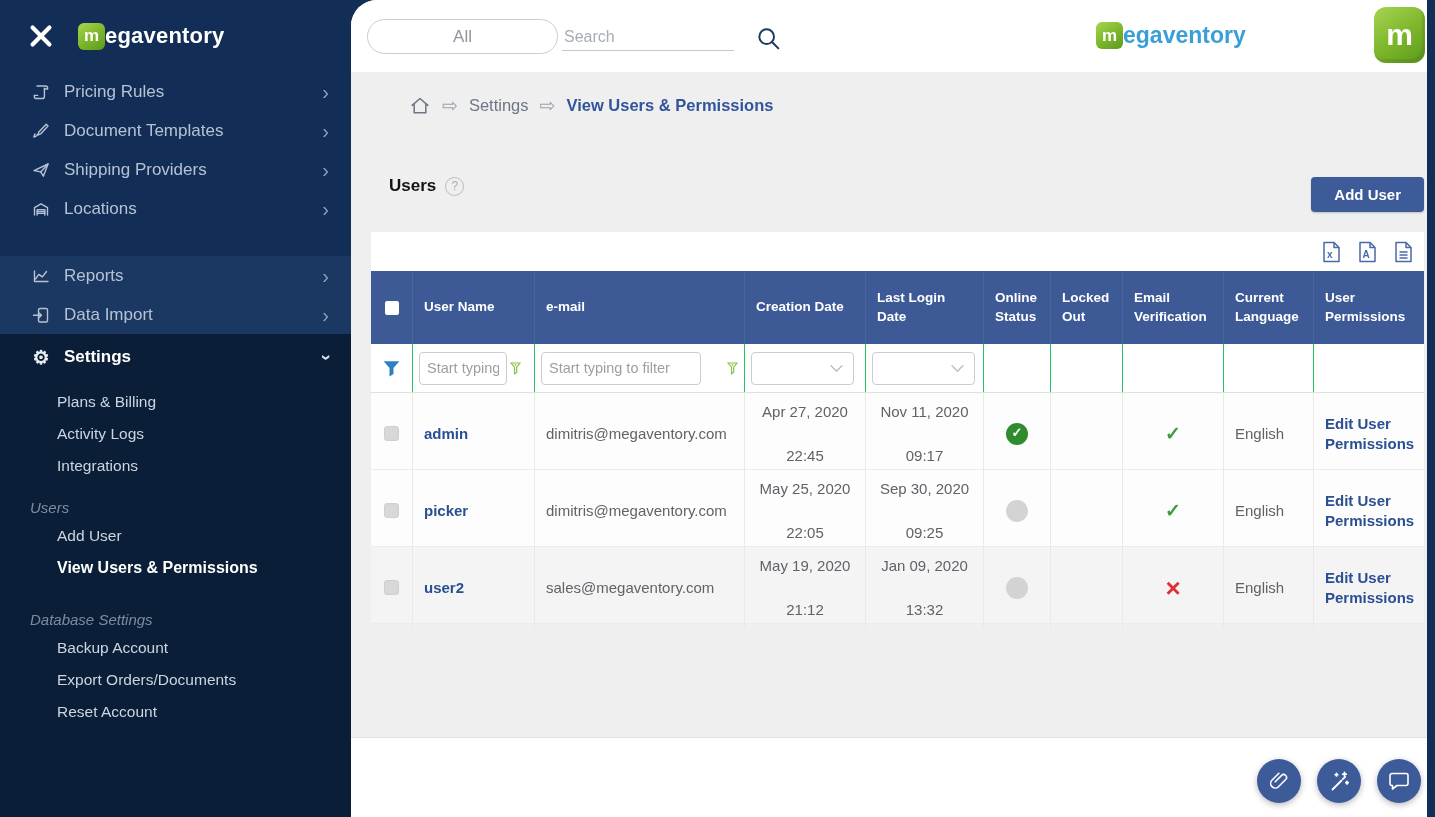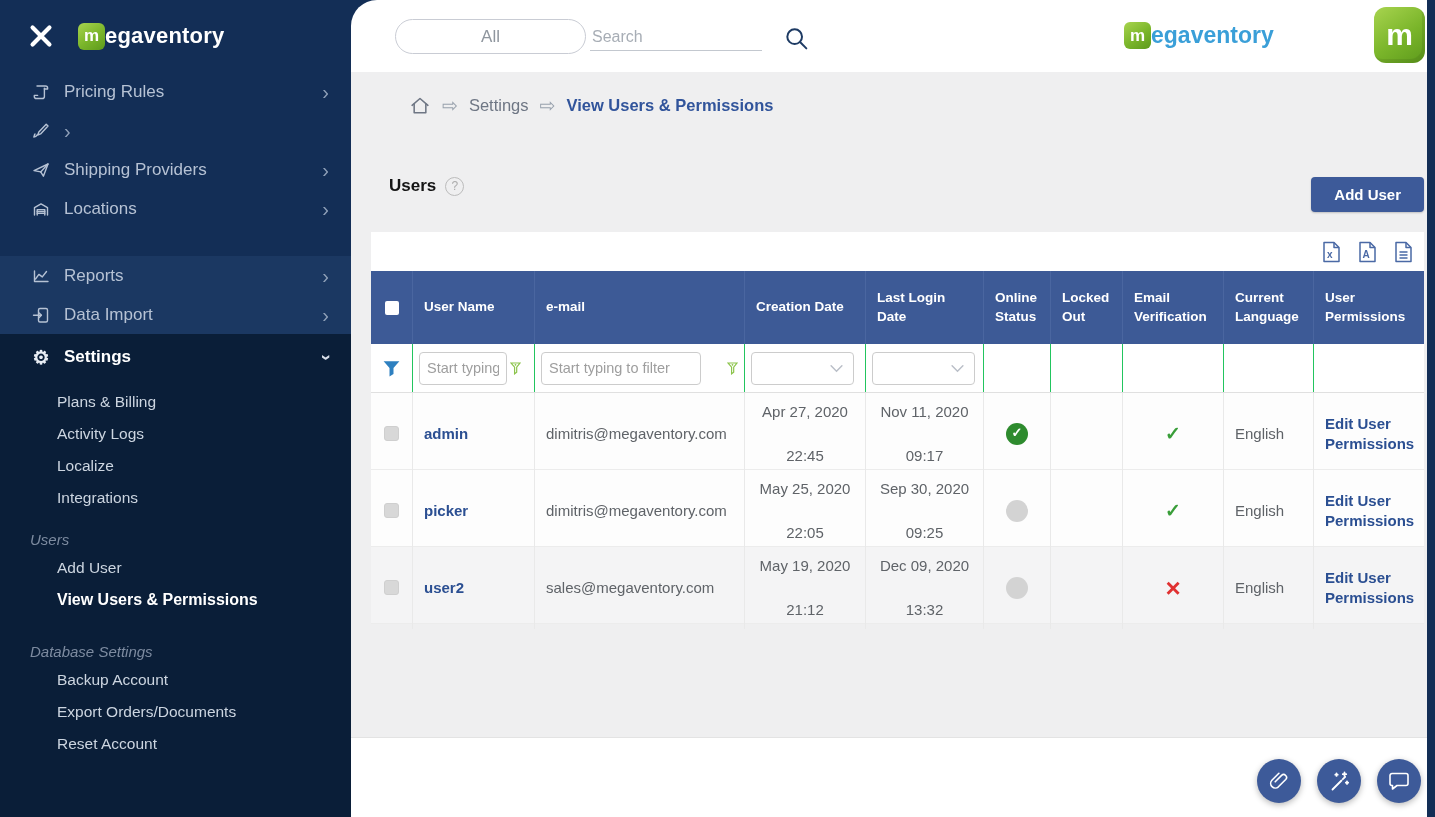--- a/index.html
+++ b/index.html
@@ -25,21 +25,21 @@
   .sb-settings { height:46px; display:flex; align-items:center; padding:0 22px 0 30px; color:#fff; font-size:17px; font-weight:bold; cursor:pointer; }
   .sb-settings .sb-ic { color:#e8edf4; font-size:19px; }
   .sb-chev-down { display:inline-block; transform:rotate(90deg); color:#d8dee8; font-size:18px; }
   .sb-sub { margin-top:6px; }
   .sb-sub-item { height:32px; display:flex; align-items:center; padding-left:57px; color:#ccd5e0; font-size:15.5px; cursor:pointer; }
   .sb-sub-item.active { color:#fff; font-weight:bold; font-size:16px; }
   .sb-section { height:26px; display:flex; align-items:center; padding-left:30px; color:#7d8ba0; font-size:15px; font-style:italic; margin-top:12px; }
   .sb-section.db { margin-top:22px; }
 
   
-  .main { position:absolute; left:351px; top:0; width:1076px; height:817px; background:#fff; border-top-left-radius:26px; overflow:hidden;padding-left:28px; }
+  .main { position:absolute; left:351px; top:0; width:1076px; height:817px; background:#fff; border-top-left-radius:26px; overflow:hidden; }
   .topbar { position:relative; height:72px; background:#fff; }
   .all-pill { position:absolute; left:16px; top:19px; width:191px; height:35px; border:1px solid #c9ccd4; border-radius:18px; display:flex; align-items:center; justify-content:center; color:#8f969e; font-size:17px; background:#fff; cursor:pointer; }
   .search-input { position:absolute; left:211px; top:24px; width:172px; border:none; border-bottom:1px solid #c3c8cf; font-size:16px; color:#444; padding:4px 2px; outline:none; background:transparent; font-family:"Liberation Sans",sans-serif; }
   .search-input::placeholder { color:#a7adb5; }
   .search-btn { position:absolute; left:404px; top:25px; width:28px; height:28px; cursor:pointer; }
   .brand-center { position:absolute; left:745px; top:22px; display:flex; align-items:center; }
   .brand-text { color:#3a9fd8; font-size:23px; font-weight:bold; }
   .corner-cube { position:absolute; right:2px; top:7px; width:51px; height:56px; font-size:30px; border-radius:12px; box-shadow:inset -3px -4px 0 rgba(0,0,0,0.08); cursor:pointer; }
 
   .content { position:absolute; top:72px; left:0; width:1084px; height:665px; background:#efeff0; }
@@ -126,20 +126,21 @@
         <span class="sb-label">Pricing Rules</span>
         <span class="sb-chev">›</span>
       </div>
       <div class="sb-item">
         <span class="sb-ic">
           <svg viewBox="0 0 20 20" width="20" height="20" fill="none" stroke="currentColor" stroke-width="1.4" stroke-linecap="round" stroke-linejoin="round">
               <path d="M15.2 3.2l1.8 1.8-7.4 7.9-2.9 1.1 1.1-2.9z"></path>
               <path d="M6.2 13.8c-.8 1.5-1.9 2-3.4 2.2.6-1 .4-2.1 1.2-2.9"></path>
             </svg>
         </span>
+        <span class="sb-label">Document Templates</span>
         <span class="sb-chev">›</span>
       </div>
       <div class="sb-item">
         <span class="sb-ic">
           <svg viewBox="0 0 20 20" width="20" height="20" fill="none" stroke="currentColor" stroke-width="1.4" stroke-linecap="round" stroke-linejoin="round">
               <path d="M3 10.6L17 4l-4.6 12.2-2.7-4.3z"></path>
               <path d="M9.7 11.9L17 4"></path>
             </svg>
         </span>
         <span class="sb-label">Shipping Providers</span>
@@ -186,21 +187,20 @@
 
     <div class="sb-bottom">
       <div class="sb-settings">
         <span class="sb-ic">⚙</span>
         <span class="sb-label">Settings</span>
         <span class="sb-chev-down">›</span>
       </div>
       <div class="sb-sub">
         <div class="sb-sub-item">Plans &amp; Billing</div>
         <div class="sb-sub-item">Activity Logs</div>
-        <div class="sb-sub-item">Localize</div>
         <div class="sb-sub-item">Integrations</div>
       </div>
       <div class="sb-section">Users</div>
       <div class="sb-sub-item">Add User</div>
       <div class="sb-sub-item active">View Users &amp; Permissions</div>
       <div class="sb-section db">Database Settings</div>
       <div class="sb-sub-item">Backup Account</div>
       <div class="sb-sub-item">Export Orders/Documents</div>
       <div class="sb-sub-item">Reset Account</div>
     </div>
@@ -396,21 +396,21 @@
             </div>
           <div class="td">
               <span class="user-link">user2</span>
             </div>
           <div class="td">sales@megaventory.com</div>
           <div class="td date-cell">
               <span>May 19, 2020</span>
               <span>21:12</span>
             </div>
           <div class="td date-cell">
-              <span>Dec 09, 2020</span>
+              <span>Jan 09, 2020</span>
               <span>13:32</span>
             </div>
           <div class="td center">
               <span class="dot off"></span>
             </div>
           <div class="td"></div>
           <div class="td center">
               <span class="ev bad">×</span>
             </div>
           <div class="td">English</div>

